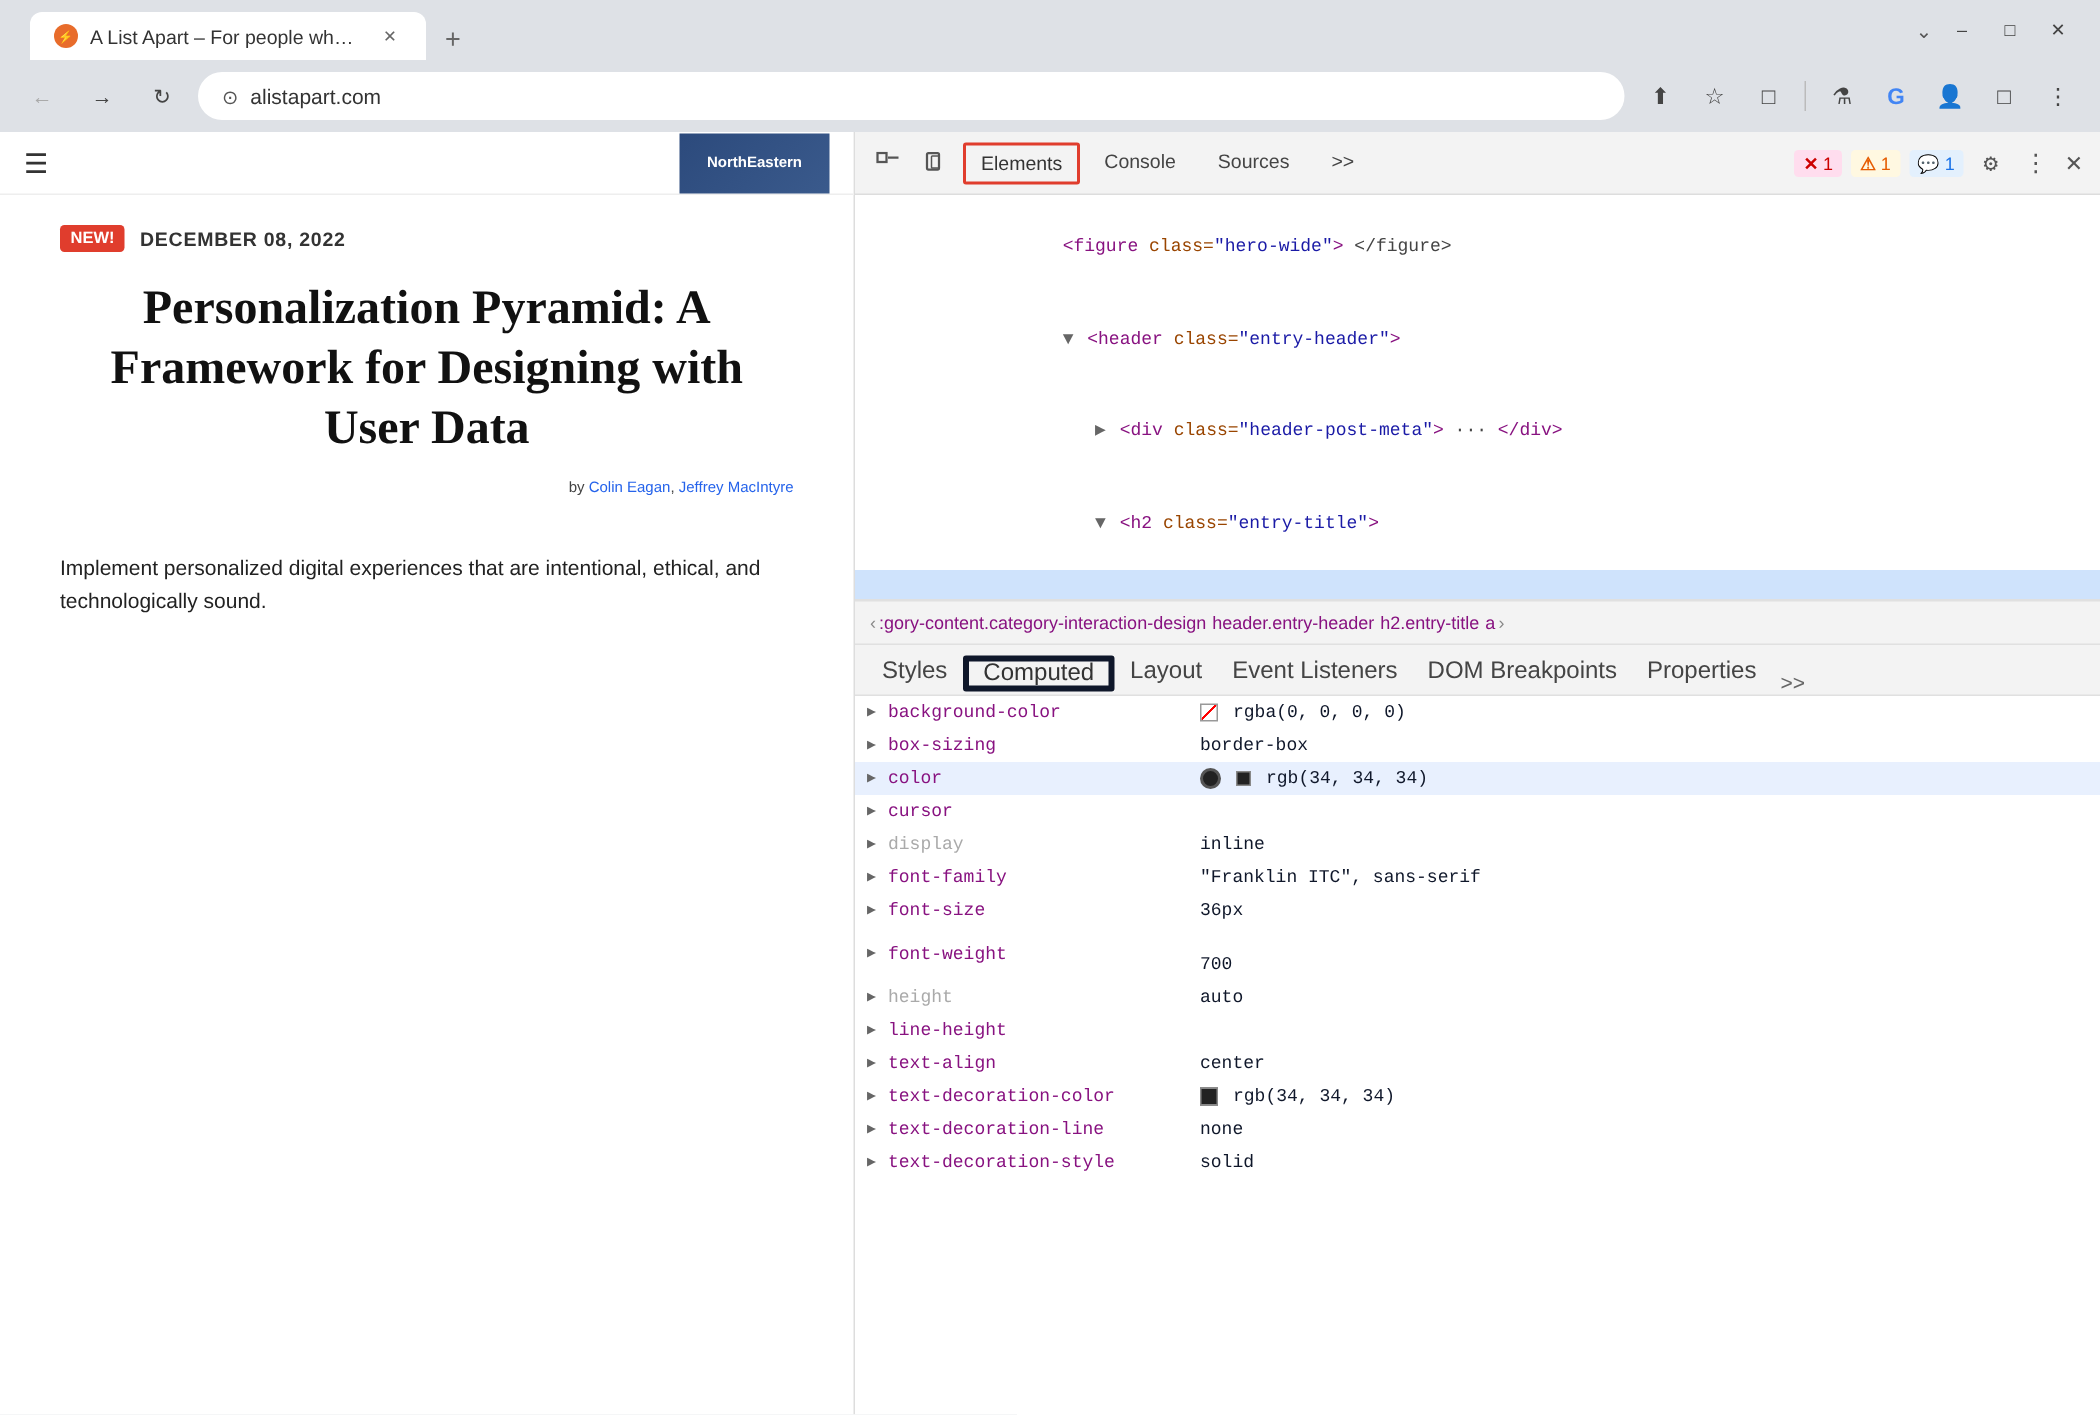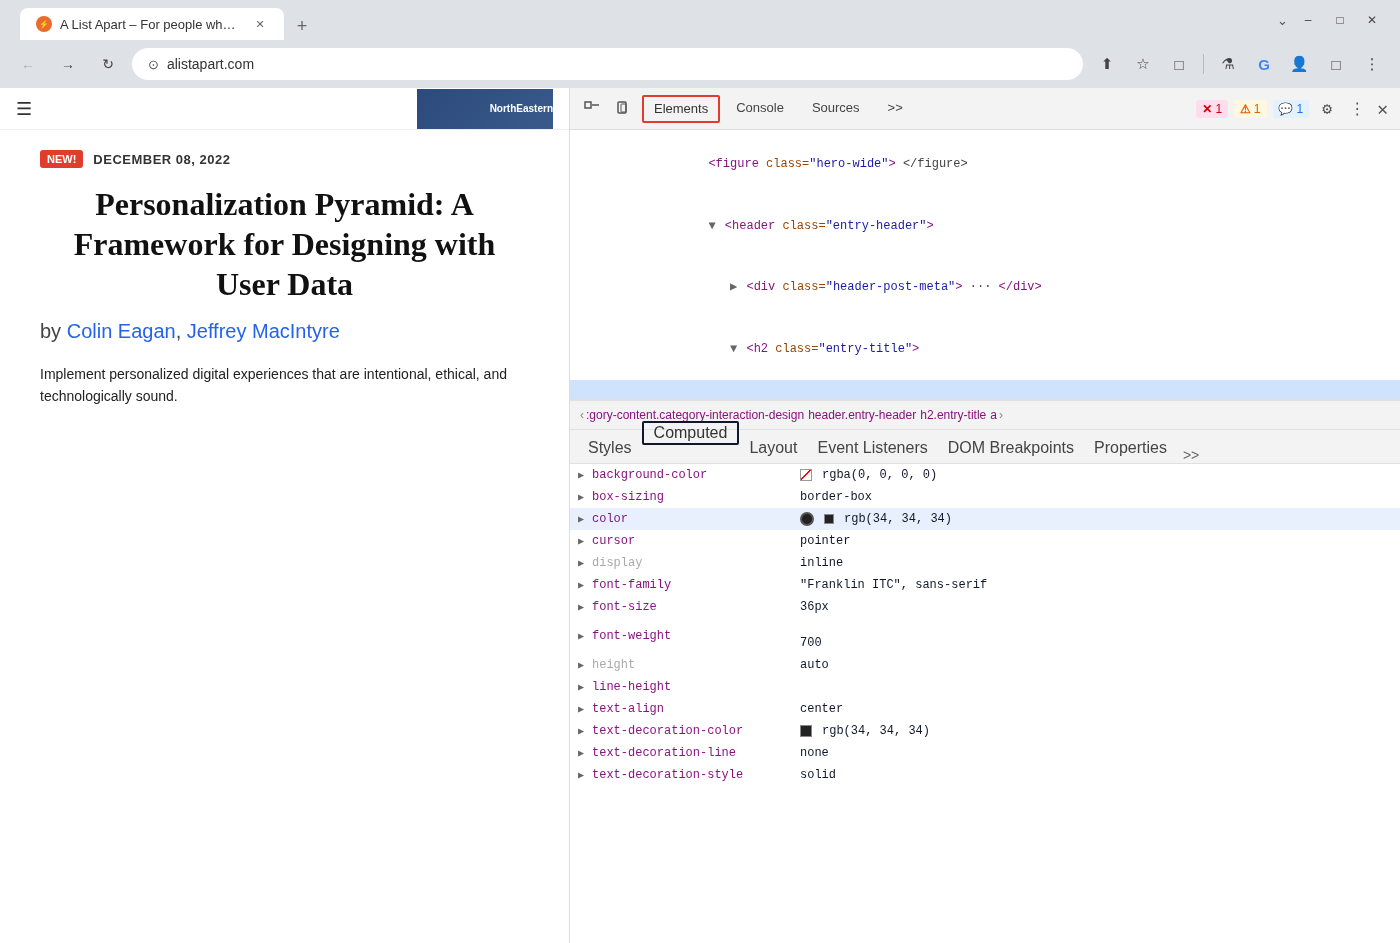--- a/index.html
+++ b/index.html
@@ -31,28 +31,28 @@
     .separator { width: 1px; height: 20px; background: #bbb; margin: 0 4px; }
 
     
     .content-area { flex: 1; display: flex; overflow: hidden; background: #ffffff; }
 
     
     .webpage-panel { width: 570px; background: #fff; overflow: hidden; display: flex; flex-direction: column; border-right: 1px solid #ddd; }
     .webpage-menu-bar { height: 42px; background: #fff; display: flex; align-items: center; padding: 0 16px; border-bottom: 1px solid #eee; }
     .hamburger { font-size: 18px; color: #333; cursor: pointer; }
     .webpage-logo-area { padding: 0; display: flex; align-items: center; justify-content: flex-end; flex: 1; }
-    .logo-placeholder { width: 136px; height: 40px; background: linear-gradient(135deg, #2c4a7c 0%, #3a5a8c 100%); display: flex; align-items: center; justify-content: flex-end; }
+    .logo-placeholder { width: 100px; height: 40px; background: linear-gradient(135deg, #2c4a7c 0%, #3a5a8c 100%); display: flex; align-items: center; justify-content: center; }
     .webpage-content { flex: 1; overflow-y: auto; padding: 20px 40px; }
     .big-logo { font-family: 'Arial Black', Arial, sans-serif; font-size: 80px; font-weight: 900; color: #111; line-height: 1; margin-bottom: 20px; letter-spacing: -2px; }
     .article-meta { display: flex; align-items: center; gap: 10px; margin-bottom: 16px; }
     .new-badge { background: #e03d2d; color: white; font-size: 11px; font-weight: 700; padding: 3px 7px; border-radius: 3px; }
     .article-date { font-size: 13px; font-weight: 700; color: #333; letter-spacing: 0.5px; }
     .article-title { font-size: 32px; font-weight: 900; color: #111; line-height: 1.25; text-align: center; margin-bottom: 16px; font-family: Georgia, serif; }
-    .article-byline { text-align: left; font-size: 20px; color: #444; margin-bottom: 20px; }
+    .article-byline { text-align: right; font-size: 10px; color: #444; margin-bottom: 36px; }
     .article-byline a { color: #2563eb; text-decoration: none; }
     .article-excerpt { font-size: 14px; color: #222; line-height: 1.6; }
 
     
     .devtools-panel { flex: 1; background: #ffffff; display: flex; flex-direction: column; font-family: 'Courier New', monospace; font-size: 12px; }
 
     
     .devtools-toolbar { height: 42px; background: #f3f3f3; border-bottom: 1px solid #ddd; display: flex; align-items: center; padding: 0 8px; gap: 4px; }
     .devtools-icon-btn { width: 28px; height: 28px; border-radius: 4px; display: flex; align-items: center; justify-content: center; font-size: 14px; color: #444; cursor: pointer; }
     .devtools-tab { padding: 0 12px; height: 32px; display: flex; align-items: center; font-size: 13px; color: #444; cursor: pointer; border-bottom: 2px solid transparent; font-family: Arial, sans-serif; }
@@ -251,21 +251,21 @@
           <span class="breadcrumb-item tag-item">h2.entry-title</span>
           <span class="breadcrumb-arrow"> </span>
           <span class="breadcrumb-item tag-item">a</span>
           <span class="breadcrumb-arrow">›</span>
         </div>
 
         <div class="props-tabs">
           <div class="prop-tab">
             <span>Styles</span>
           </div>
-          <div class="prop-tab highlighted" style="border: 2px solid #0f172a; border-radius: 2px; height: 24px; margin-bottom: 18px; color: #333; font-weight: 500;">
+          <div class="prop-tab highlighted" style="border: 4px solid #0f172a; border-radius: 2px; height: 24px; margin-bottom: 2px; color: #333; font-weight: 500;">
             <span>Computed</span>
           </div>
           <div class="prop-tab">
             <span>Layout</span>
           </div>
           <div class="prop-tab">
             <span>Event Listeners</span>
           </div>
           <div class="prop-tab">
             <span>DOM Breakpoints</span>
@@ -288,21 +288,20 @@
     <span class="prop-value" style="margin-left: auto; flex: 1; padding-left: 8px;">border-box</span>
   </div>
             <div class="prop-row selected">
     <span class="prop-toggle">▶</span>
     <span class="prop-name">color</span>
     <span class="prop-value" style="margin-left: auto; flex: 1; padding-left: 8px;"><span class="color-circle-btn" style="border-color:#555; width:14px; height:14px; border-radius:50%; border:2px solid #555; display:inline-block; background:#222222; vertical-align:middle; margin-right:4px;"></span><span style="display:inline-block;width:10px;height:10px;background:#222222;border:1px solid #888;vertical-align:middle;margin-right:4px;"></span>rgb(34, 34, 34)</span>
   </div>
             <div class="prop-row">
     <span class="prop-toggle">▶</span>
     <span class="prop-name">cursor</span>
-    <span class="prop-value" style="margin-left: auto; flex: 1; padding-left: 8px;">pointer</span>
   </div>
             <div class="prop-row">
     <span class="prop-toggle">▶</span>
     <span class="prop-name greyed">display</span>
     <span class="prop-value" style="margin-left: auto; flex: 1; padding-left: 8px;">inline</span>
   </div>
             <div class="prop-row">
     <span class="prop-toggle">▶</span>
     <span class="prop-name">font-family</span>
     <span class="prop-value" style="margin-left: auto; flex: 1; padding-left: 8px;">"Franklin ITC", sans-serif</span>

